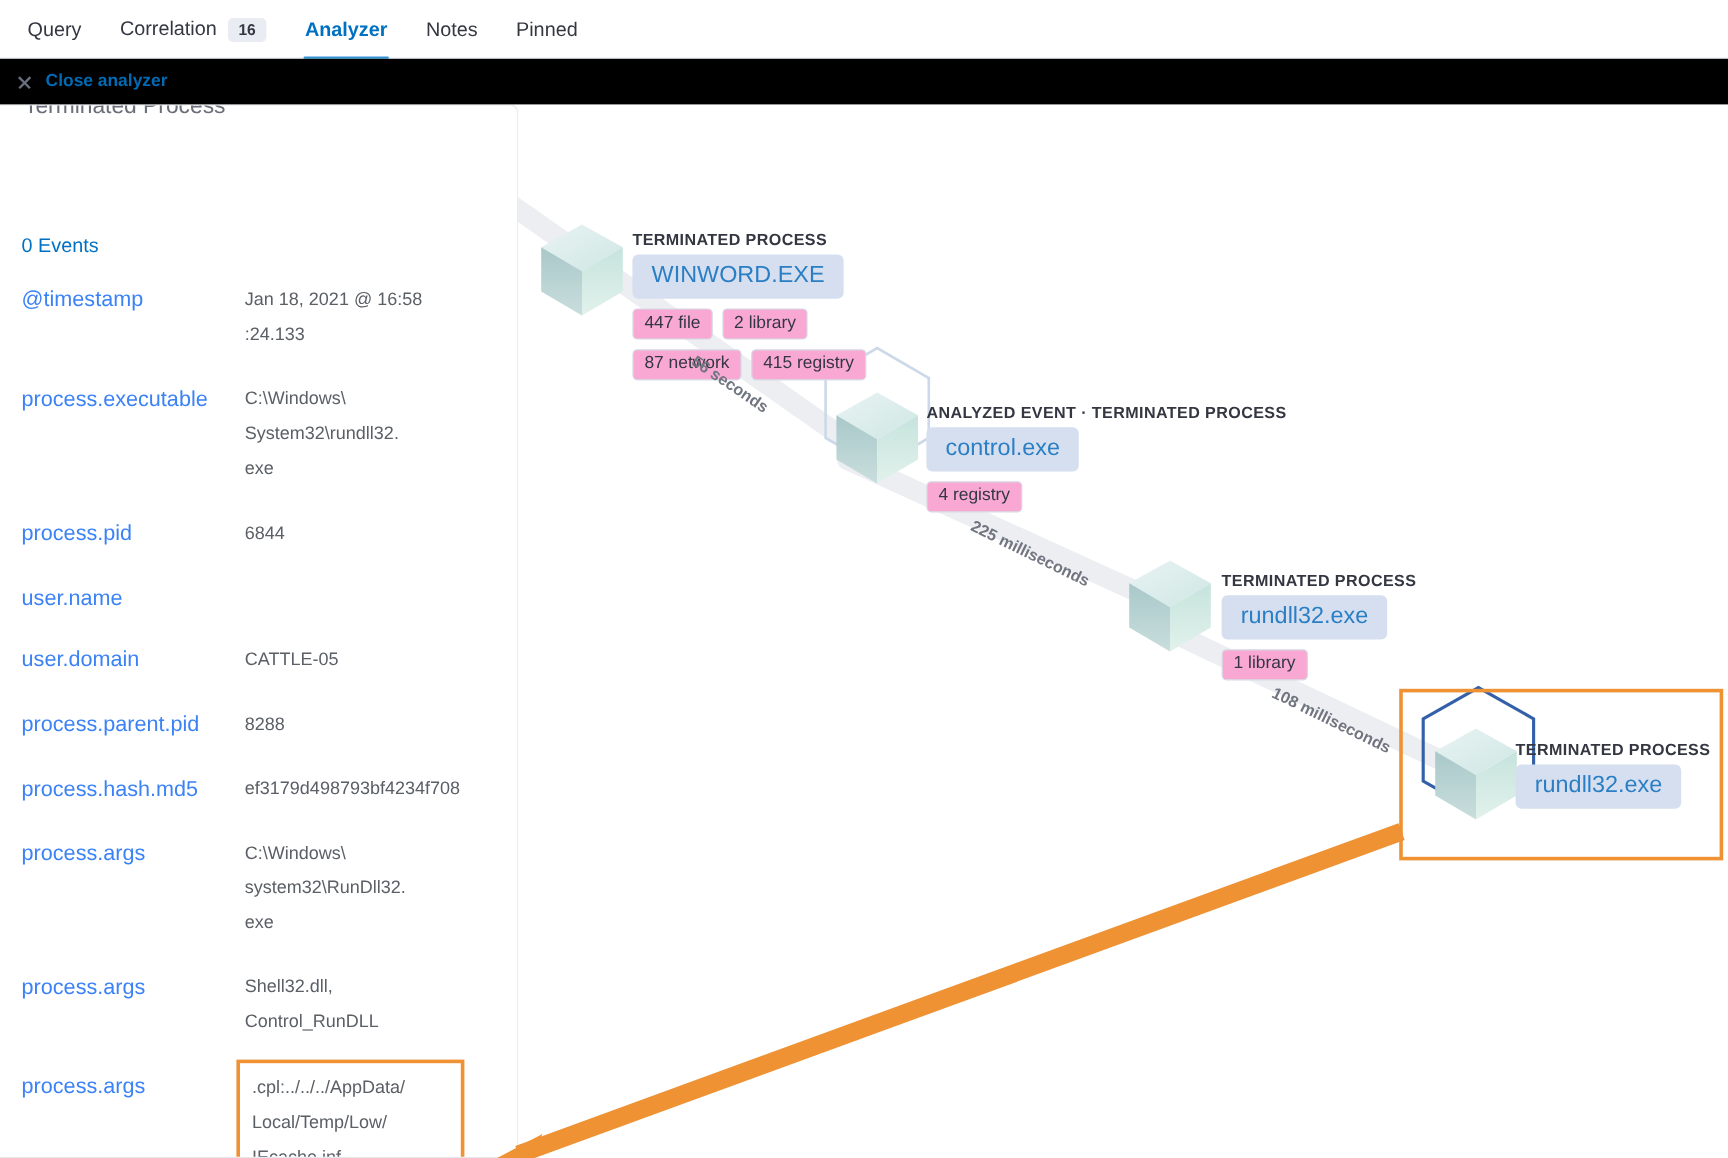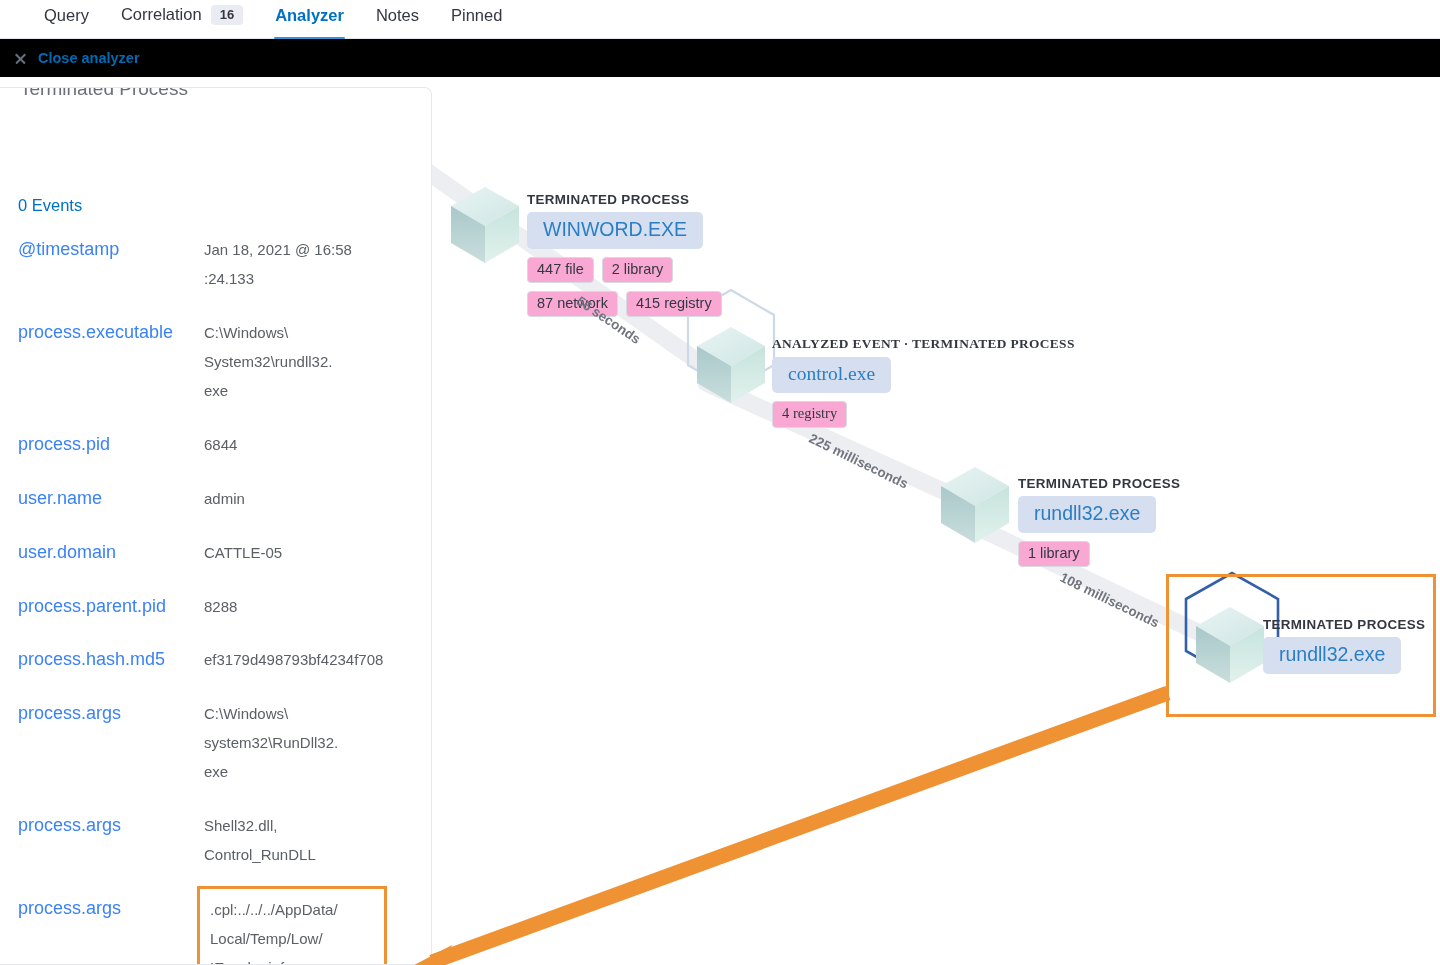--- a/index.html
+++ b/index.html
@@ -7,25 +7,25 @@
   body {
     width:1440px; height:965px;
     font-family:"Liberation Sans", sans-serif;
     background:#ffffff;
     overflow:hidden;
     position:relative;
   }
 
   
   #tabbar {
-    height:39px; width:100%;
+    height:49px; width:100%;
     background:#fff;
     border-bottom:1px solid #e3e6ef;
     display:flex; align-items:flex-end;
-    padding-left:28px;
+    padding-left:7px;
     position:relative; z-index:5;
   }
   .tab {
     display:flex; align-items:center; gap:9px;
     padding:0 16px 13px 16px;
     font-size:16.5px; color:#343741;
     position:relative; cursor:pointer;
     white-space:nowrap;
   }
   .tab.active { color:#0071c2; font-weight:600; }
@@ -235,21 +235,21 @@
       <div class="nodekind">TERMINATED PROCESS</div>
       <div class="nodename">WINWORD.EXE</div>
       <div class="badges">
         <span class="badge">447 file</span>
         <span class="badge">2 library</span>
         <span class="badge">87 network</span>
         <span class="badge">415 registry</span>
       </div>
     </div>
 
-    <div class="nodetext" style="left:772px; top:249px;font-family:Liberation Serif, serif;">
+    <div class="nodetext" style="left:772px; top:249px;">
       <div class="nodekind">ANALYZED EVENT · TERMINATED PROCESS</div>
       <div class="nodename">control.exe</div>
       <div class="badges">
         <span class="badge">4 registry</span>
       </div>
     </div>
 
     <div class="nodetext" style="left:1018px; top:389px;">
       <div class="nodekind">TERMINATED PROCESS</div>
       <div class="nodename">rundll32.exe</div>
@@ -285,21 +285,20 @@
         <div class="fval">C:\Windows\
 System32\rundll32.
 exe</div>
       </div>
       <div class="frow">
         <div class="fkey">process.pid</div>
         <div class="fval">6844</div>
       </div>
       <div class="frow">
         <div class="fkey">user.name</div>
-        <div class="fval">admin</div>
       </div>
       <div class="frow">
         <div class="fkey">user.domain</div>
         <div class="fval">CATTLE-05</div>
       </div>
       <div class="frow">
         <div class="fkey">process.parent.pid</div>
         <div class="fval">8288</div>
       </div>
       <div class="frow">

